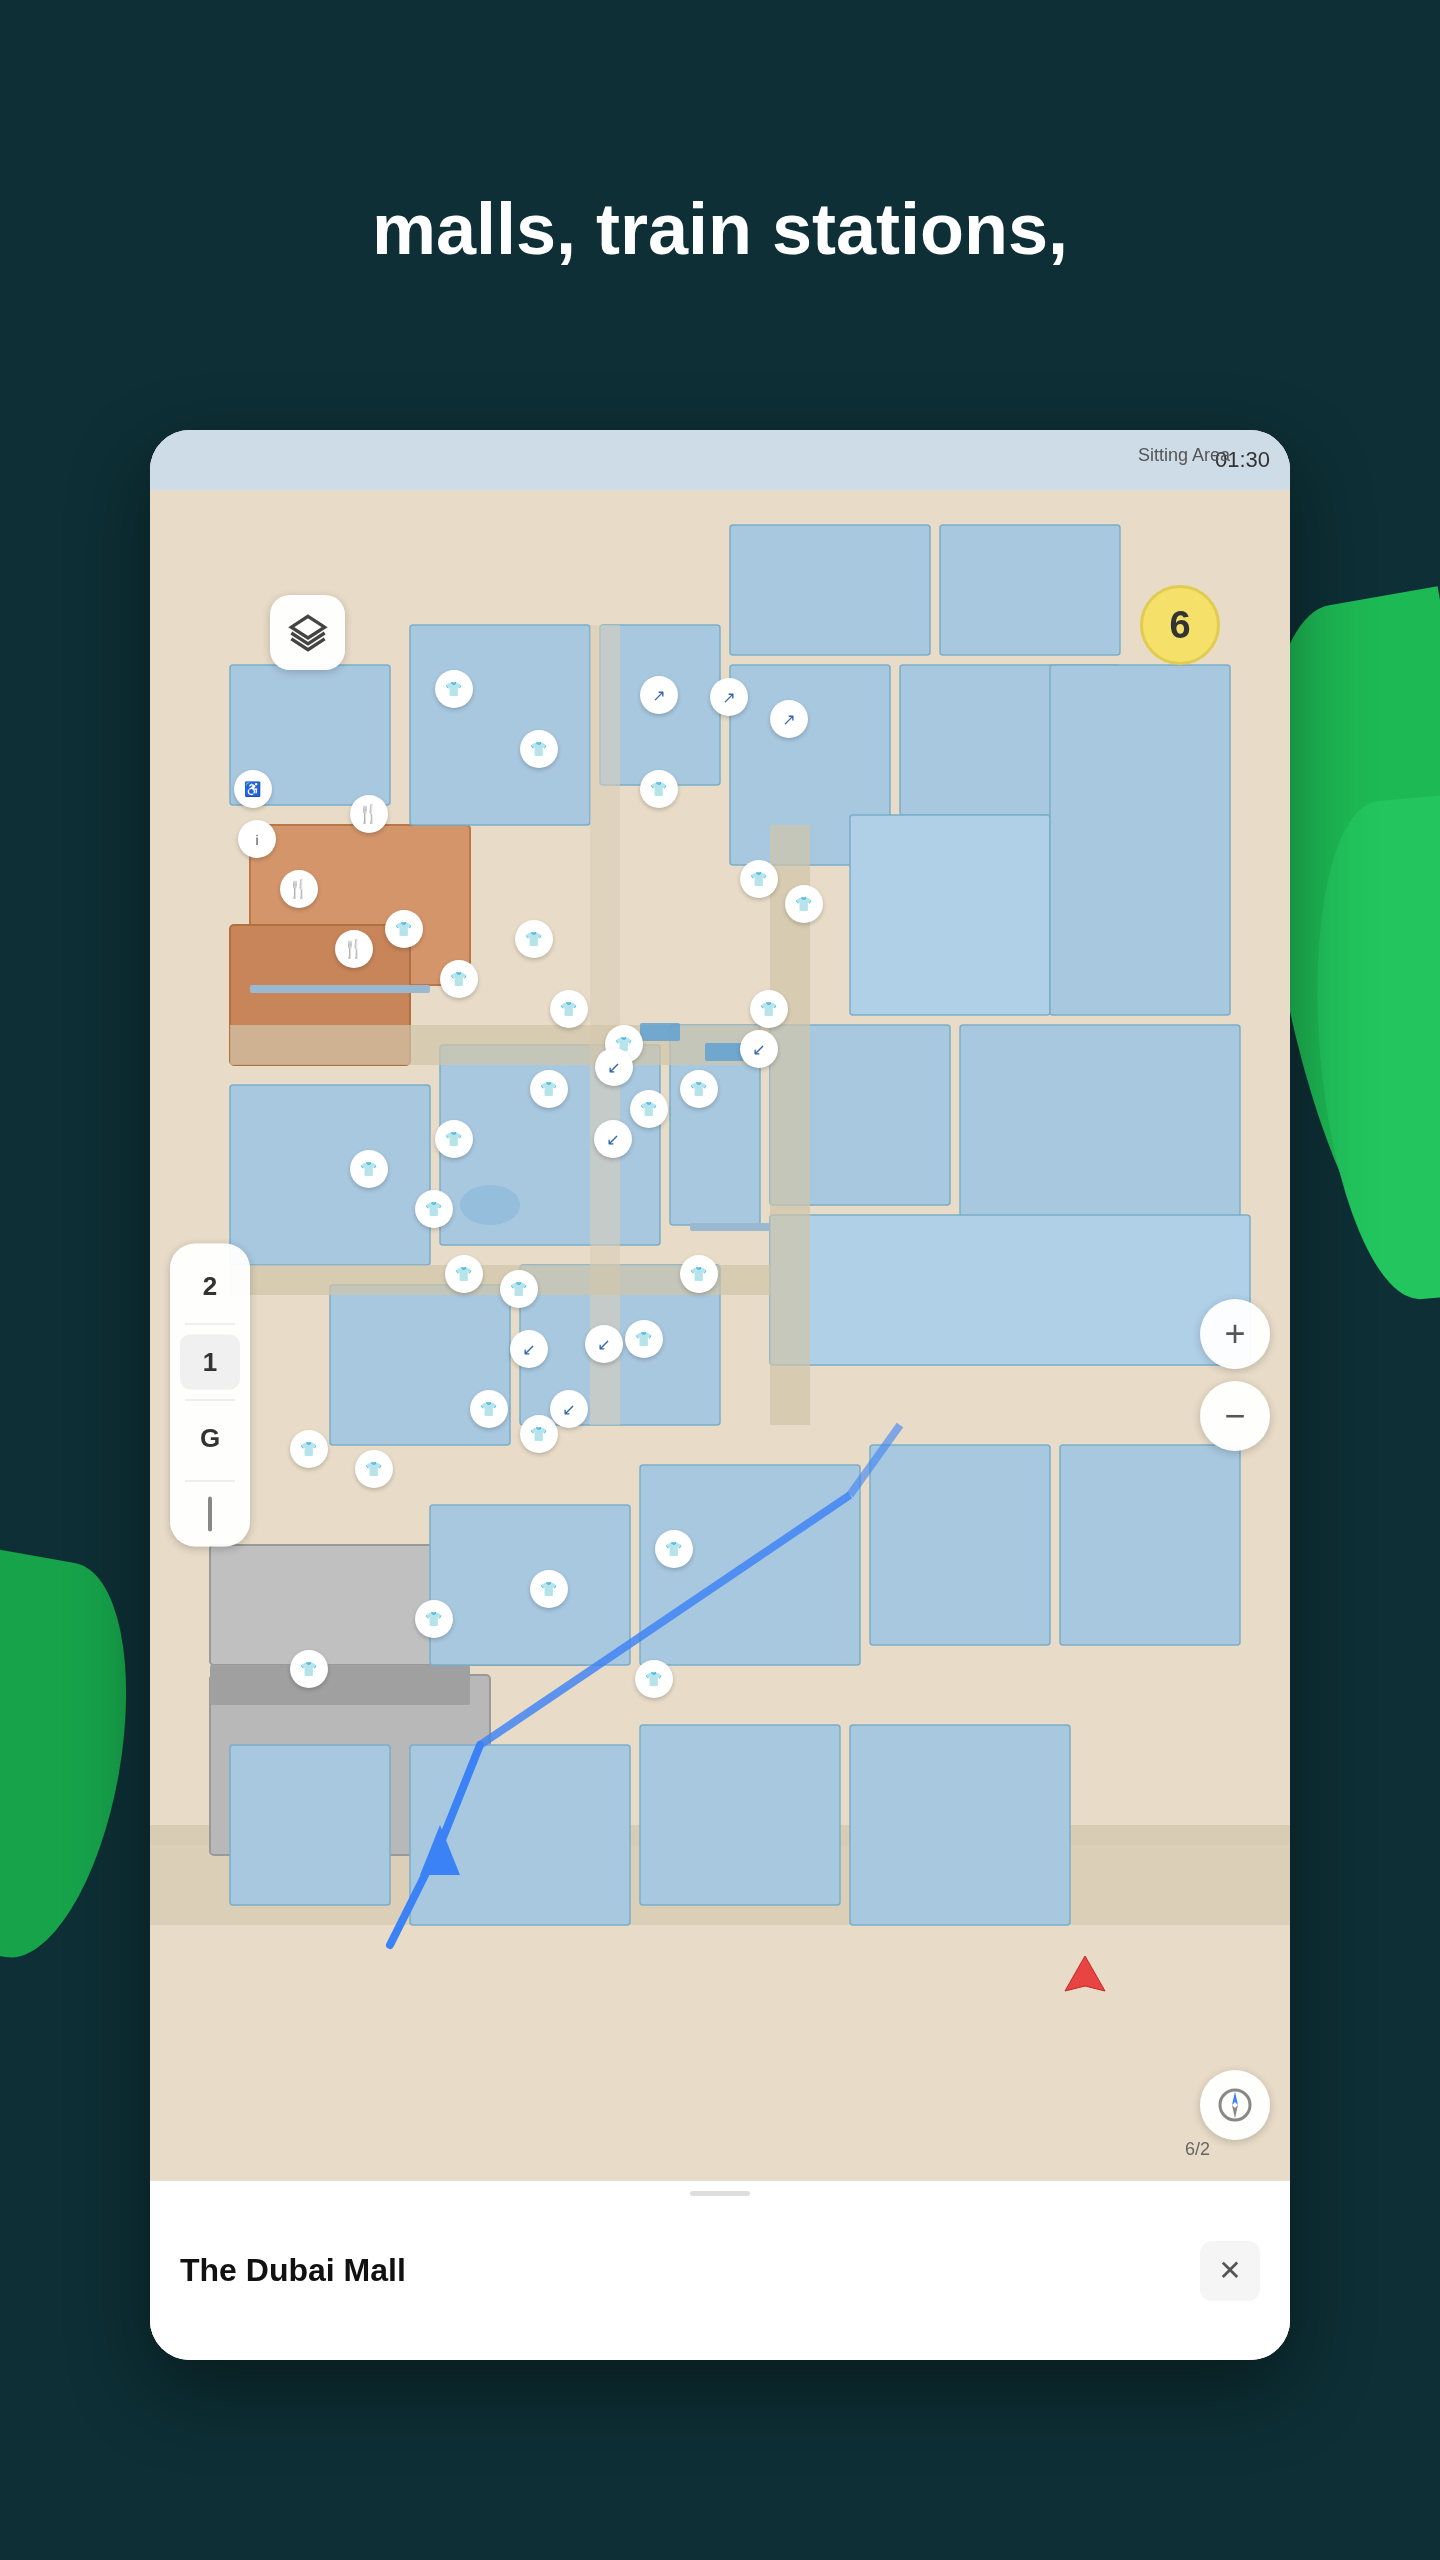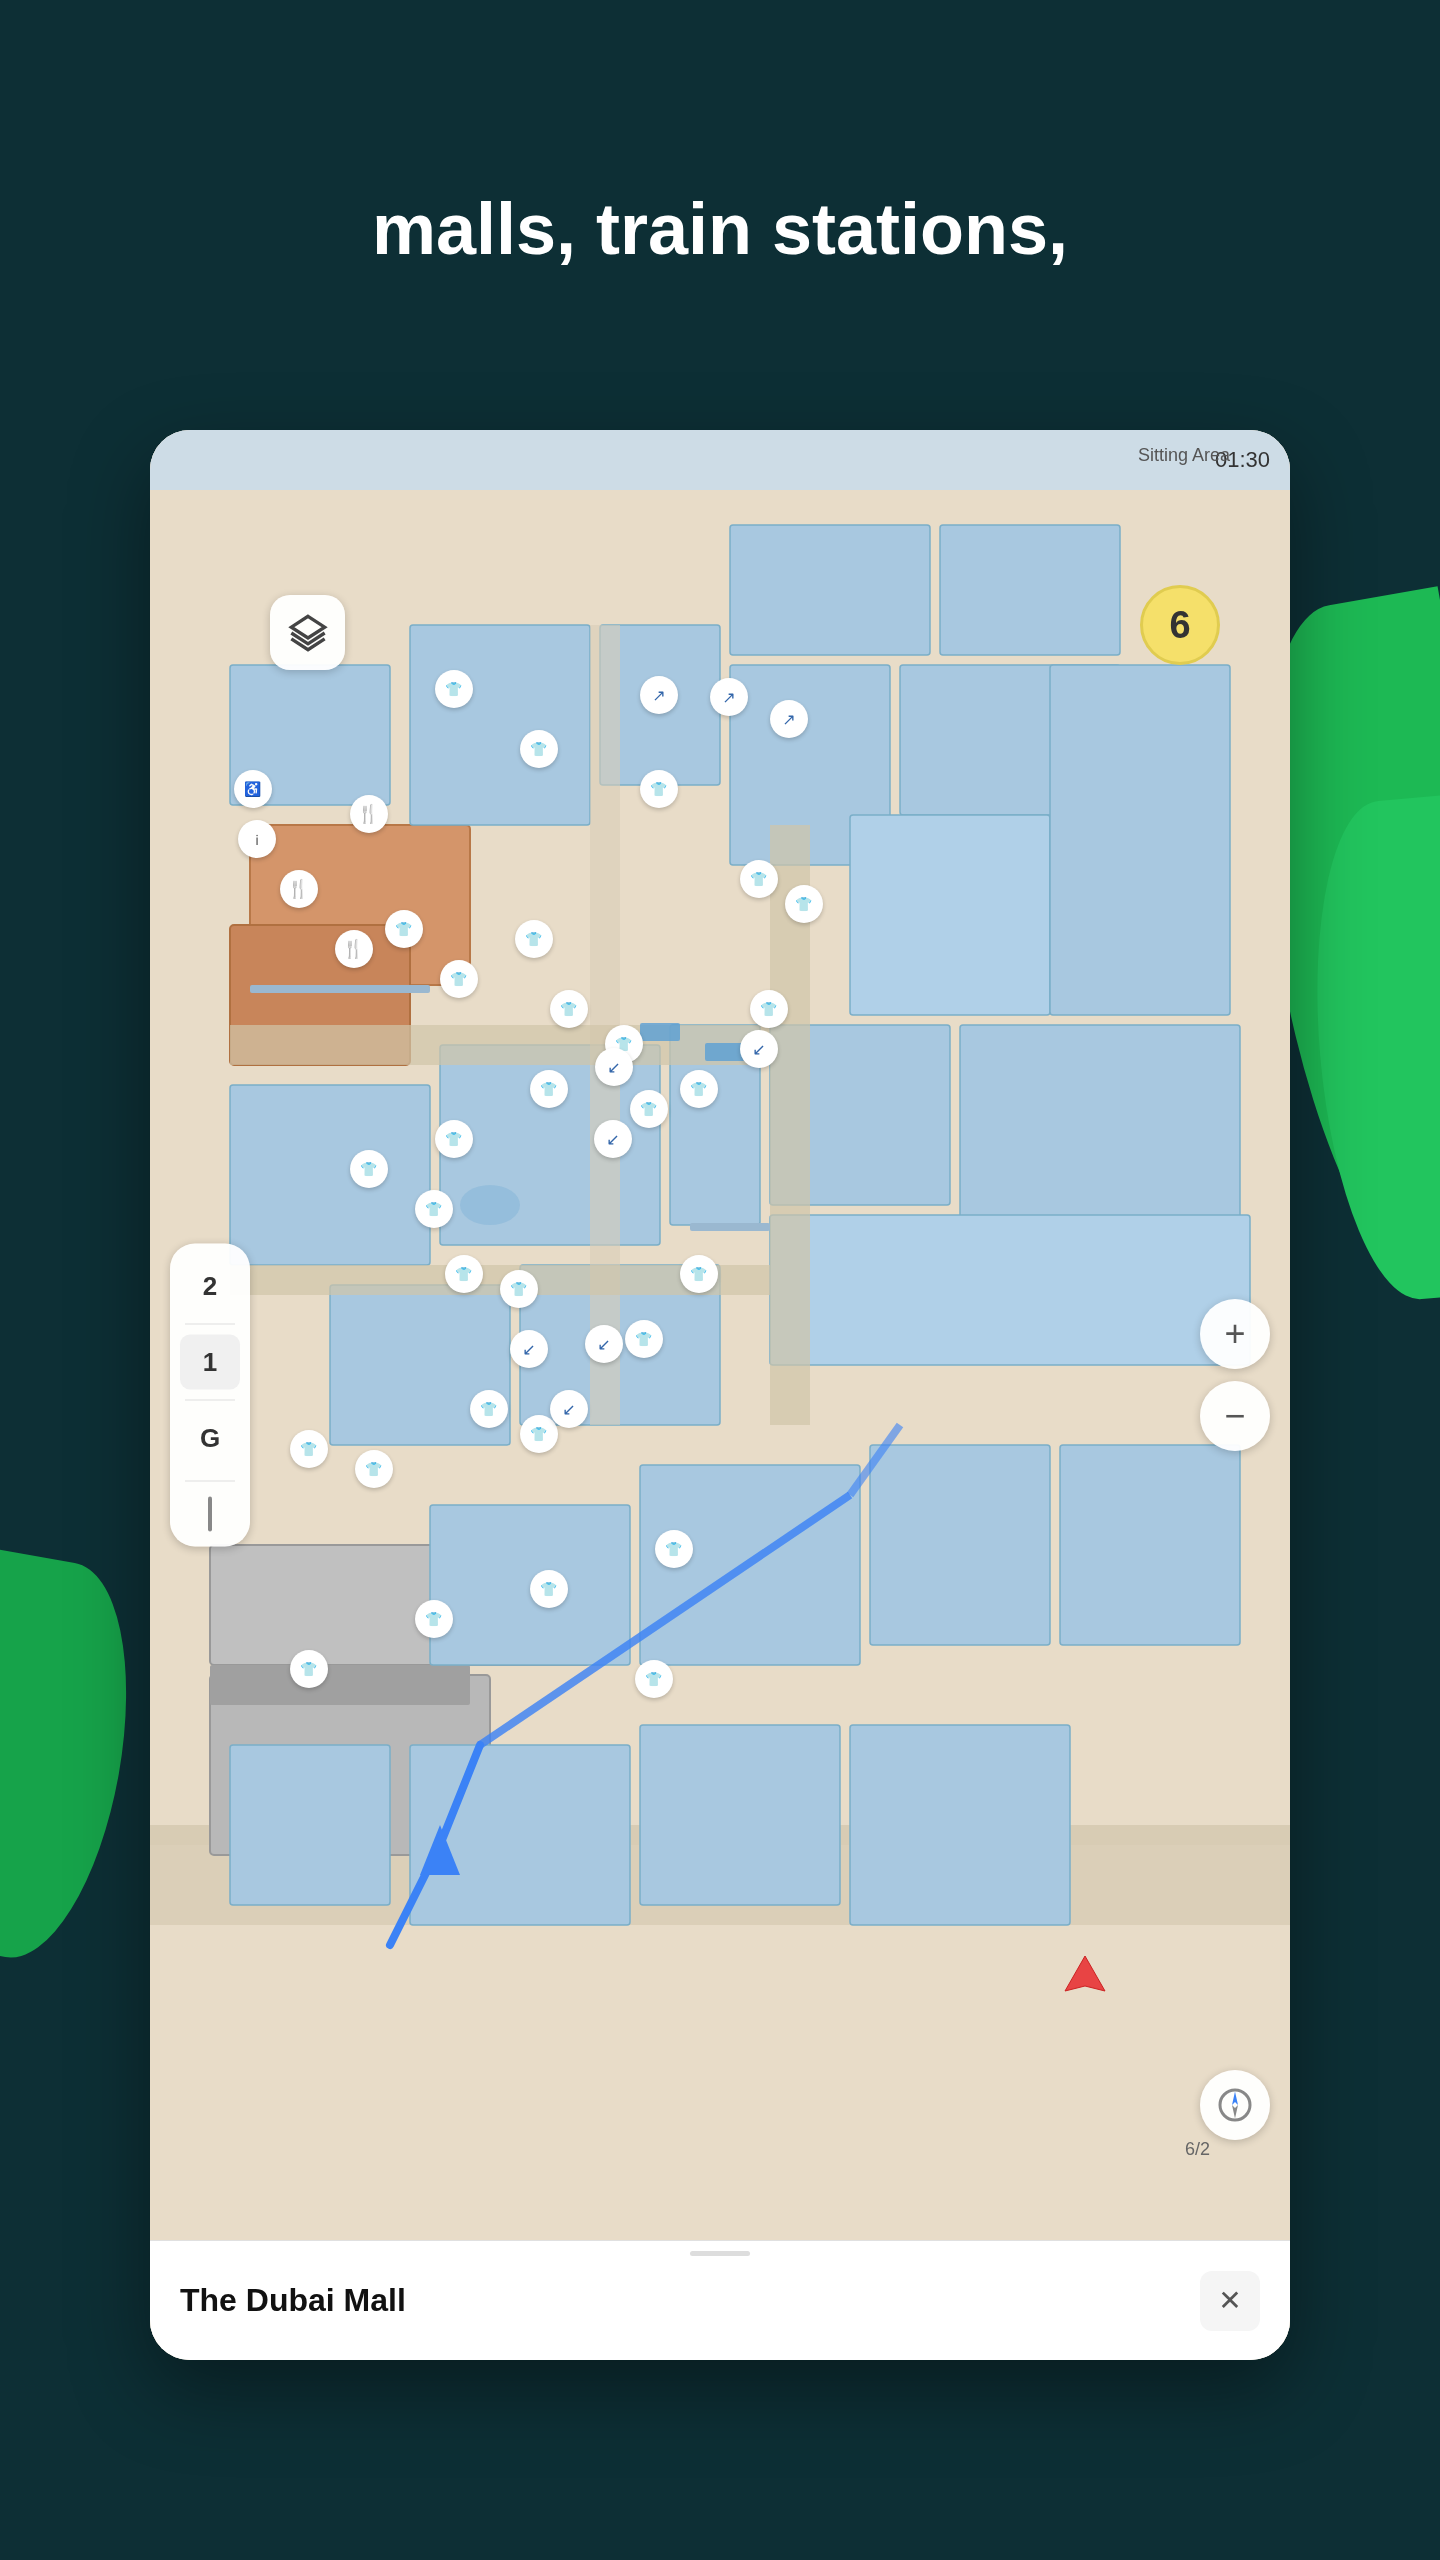--- a/index.html
+++ b/index.html
@@ -299,21 +299,21 @@
       color: #666;
       z-index: 8;
     }
 
     
     .bottom-bar {
       position: absolute;
       bottom: 0;
       left: 0;
       right: 0;
-      height: 120px;
+      height: 180px;
       background: #ffffff;
       border-top: 1px solid #e0e0e0;
       display: flex;
       align-items: center;
       padding: 4px 30px;
       z-index: 10;
     }
 
     .bottom-place-name {
       font-size: 32px;

